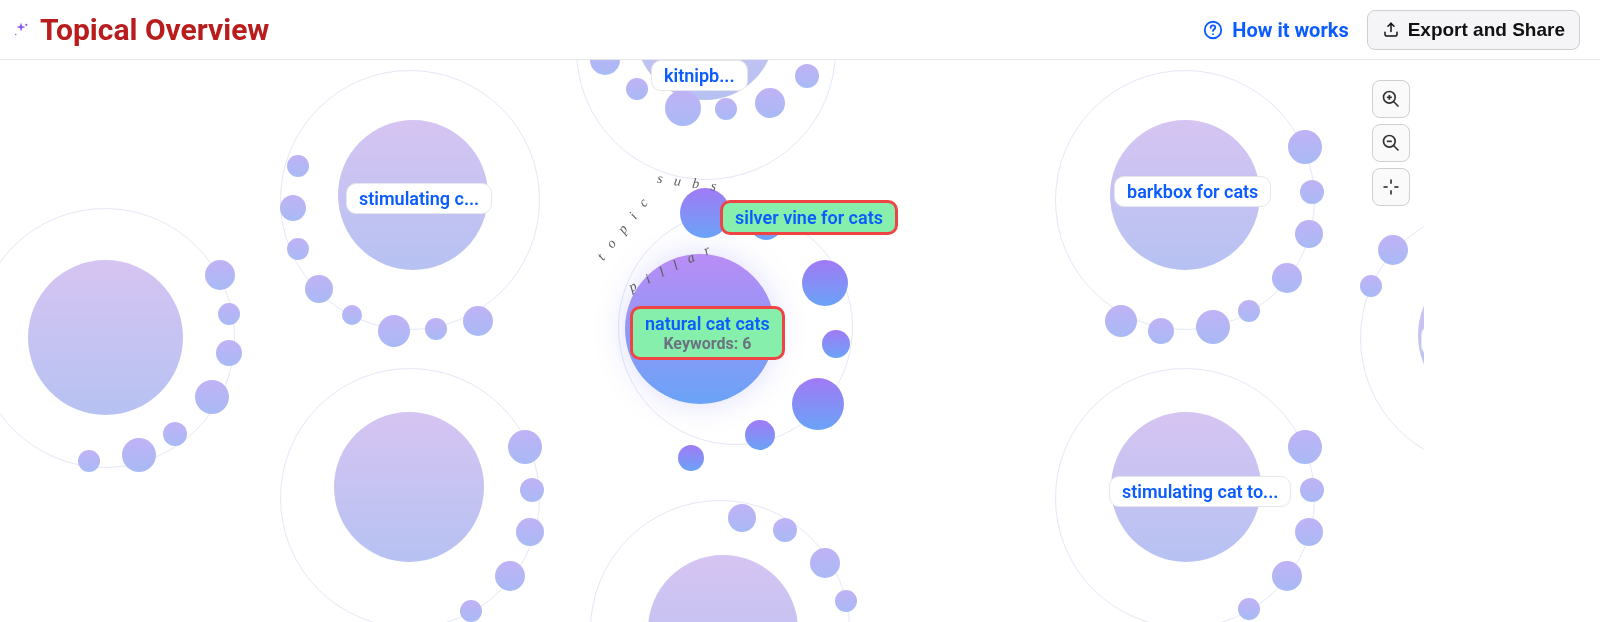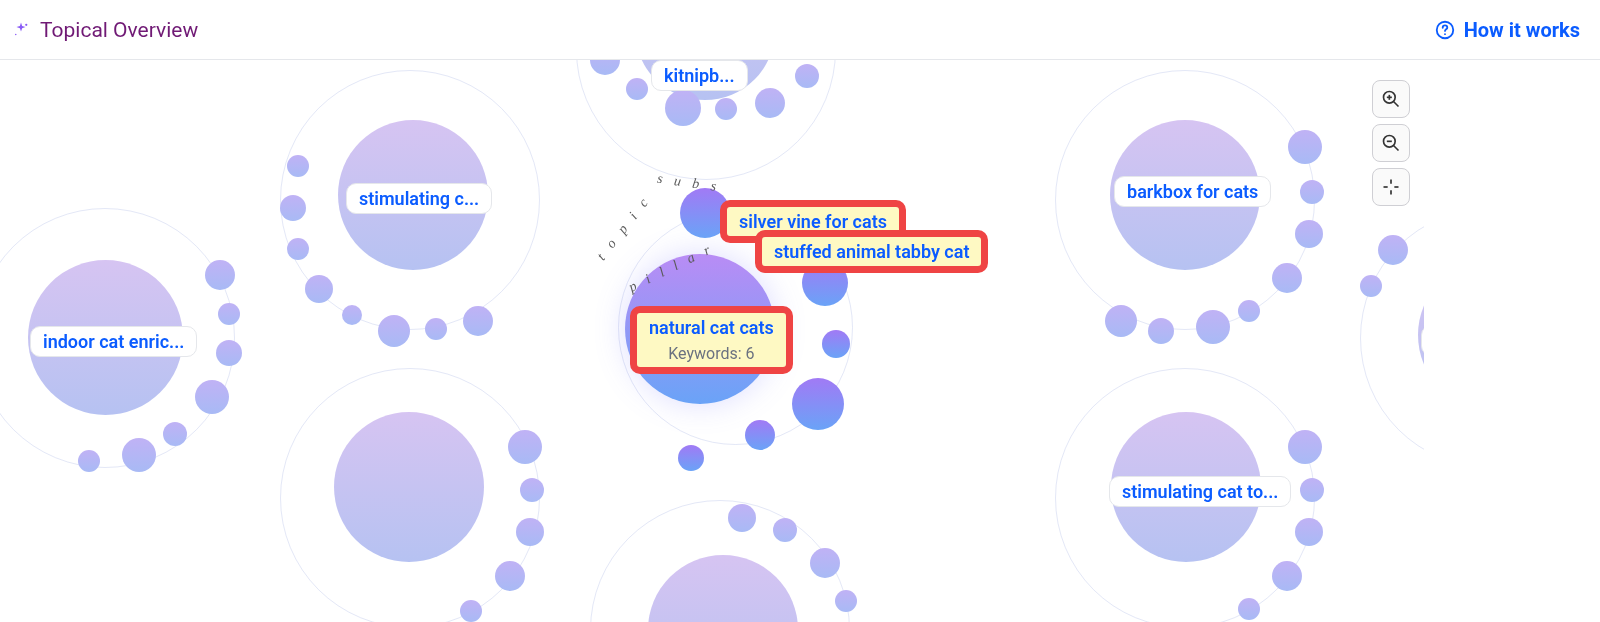--- a/index.html
+++ b/index.html
@@ -1,40 +1,40 @@
 <!DOCTYPE html>
 <html><head>
 <meta charset="utf-8">
 <style>
   * { box-sizing: border-box; }
   html, body { margin:0; padding:0; width:1600px; height:622px; font-family: -apple-system, BlinkMacSystemFont, "Segoe UI", Roboto, Helvetica, Arial, sans-serif; background:#fff; overflow:hidden; }
   .header { display:flex; align-items:center; justify-content:space-between; height:60px; padding:0 20px 0 12px; border-bottom:1px solid #e5e7eb; }
   .header-left { display:flex; align-items:center; gap:10px; }
   .sparkle { width:18px; height:18px; display:flex; align-items:center; justify-content:center; }
-  .title { font-size:21px; font-weight:400; color:#701a75; }
+  .title { font-size:30px; font-weight:700; color:#b91c1c; }
   .subtitle { font-size:22px; font-weight:400; color:#6b7280; }
   .header-right { display:flex; align-items:center; gap:18px; }
   .how-link { display:flex; align-items:center; gap:8px; color:#0b5cff; font-weight:700; font-size:20px; cursor:pointer; }
   .export-btn { display:flex; align-items:center; gap:8px; background:#f5f5f7; border:1px solid #cfcfd4; border-radius:8px; padding:8px 14px; font-size:19px; font-weight:600; color:#111; cursor:pointer; }
 
   .canvas { position:relative; width:1424px; height:562px; overflow:hidden; }
 
   .zoom-controls { position:absolute; right:14px; top:20px; display:flex; flex-direction:column; gap:6px; z-index:50; }
   .zoom-btn { width:38px; height:38px; border:1px solid #cfcfd4; border-radius:8px; background:#fafafa; display:flex; align-items:center; justify-content:center; cursor:pointer; }
 
   
   .ring { position:absolute; border:1px solid #c7cfee80; border-radius:50%; }
   .pillar { position:absolute; border-radius:50%; background: linear-gradient(180deg, #d6c4f2 0%, #b6c2f2 100%); }
   .pillar.focus { background: linear-gradient(180deg, #b98cf5 0%, #6aa3f7 100%); box-shadow: 0 0 30px rgba(120,120,255,.25); }
   .sub { position:absolute; border-radius:50%; background: linear-gradient(180deg, #c0b2f5 0%, #a8baf5 100%); }
   .sub.focus { background: linear-gradient(180deg, #a17af5 0%, #6aa3f7 100%); }
 
-  .chip { position:absolute; background:#fef9c3; color:#0b5cff; border:7px solid #ef4444; border-radius:10px; padding:4px 12px; font-size:18px; font-weight:600; white-space:nowrap; z-index:40; cursor:pointer; }
+  .chip { position:absolute; background:#86efac; color:#0b5cff; border:3px solid #ef4444; border-radius:10px; padding:4px 12px; font-size:18px; font-weight:600; white-space:nowrap; z-index:40; cursor:pointer; }
   .chip.white { background:#fff; border:1px solid #e5e7eb; }
-  .chip .sub-label { display:block; color:#6b7280; font-weight:400; font-size:16px; margin-top:6px; }
+  .chip .sub-label { display:block; color:#6b7280; font-weight:700; font-size:16px; margin-top:0; }
 
   .anno { position:absolute; color:#5b5b5b; font-size:14px; letter-spacing:4px; font-family: Georgia, "Times New Roman", serif; font-style:italic; text-align:center; z-index:35; }
 </style>
 </head>
 <body>
 
 <div class="header">
   <div class="header-left">
     <span class="sparkle">
       <svg width="18" height="18" viewBox="0 0 24 24" fill="none">
@@ -47,20 +47,28 @@
   </div>
   <div class="header-right">
     <div class="how-link">
       <svg width="22" height="22" viewBox="0 0 24 24">
           <circle cx="12" cy="12" r="9" fill="none" stroke="#0b5cff" stroke-width="2"></circle>
           <path d="M9.5 9.5a2.5 2.5 0 015 0c0 1.5-2.5 2-2.5 3.5" stroke="#0b5cff" stroke-width="2" fill="none" stroke-linecap="round"></path>
           <circle cx="12" cy="16.5" r="1" fill="#0b5cff"></circle>
         </svg>
       <span>How it works</span>
     </div>
+    <button class="export-btn">
+      <svg width="18" height="18" viewBox="0 0 24 24">
+          <path d="M12 3v11" stroke="#111" stroke-width="2" stroke-linecap="round"></path>
+          <path d="M8 7l4-4 4 4" stroke="#111" stroke-width="2" fill="none" stroke-linecap="round" stroke-linejoin="round"></path>
+          <path d="M4 15v3a2 2 0 002 2h12a2 2 0 002-2v-3" stroke="#111" stroke-width="2" fill="none" stroke-linecap="round"></path>
+        </svg>
+      <span>Export and Share</span>
+    </button>
   </div>
 </div>
 
 <div class="canvas">
 
   <div class="zoom-controls">
     <div class="zoom-btn">
       <svg width="20" height="20" viewBox="0 0 24 24">
           <circle cx="10" cy="10" r="7" stroke="#333" stroke-width="2" fill="none"></circle>
           <line x1="15" y1="15" x2="21" y2="21" stroke="#333" stroke-width="2"></line>
@@ -125,21 +133,20 @@
 
   <div class="ring" style="left:-25px; top:148px; width:260px; height:260px;"></div>
   <div class="pillar" style="left:28px; top:200px; width:155px; height:155px;"></div>
   <div class="sub" style="left:205px; top:200px; width:30px; height:30px;"></div>
   <div class="sub" style="left:218px; top:243px; width:22px; height:22px;"></div>
   <div class="sub" style="left:216px; top:280px; width:26px; height:26px;"></div>
   <div class="sub" style="left:195px; top:320px; width:34px; height:34px;"></div>
   <div class="sub" style="left:163px; top:362px; width:24px; height:24px;"></div>
   <div class="sub" style="left:122px; top:378px; width:34px; height:34px;"></div>
   <div class="sub" style="left:78px; top:390px; width:22px; height:22px;"></div>
-  <div class="chip white" style="left:30px; top:266px;">indoor cat enric...</div>
 
   <div class="ring" style="left:280px; top:10px; width:260px; height:260px;"></div>
   <div class="pillar" style="left:338px; top:60px; width:150px; height:150px;"></div>
   <div class="sub" style="left:287px; top:95px; width:22px; height:22px;"></div>
   <div class="sub" style="left:280px; top:135px; width:26px; height:26px;"></div>
   <div class="sub" style="left:287px; top:178px; width:22px; height:22px;"></div>
   <div class="sub" style="left:305px; top:215px; width:28px; height:28px;"></div>
   <div class="sub" style="left:342px; top:245px; width:20px; height:20px;"></div>
   <div class="sub" style="left:378px; top:255px; width:32px; height:32px;"></div>
   <div class="sub" style="left:425px; top:258px; width:22px; height:22px;"></div>
@@ -170,19 +177,18 @@
   <div class="sub focus" style="left:822px; top:270px; width:28px; height:28px;"></div>
   <div class="sub focus" style="left:792px; top:318px; width:52px; height:52px;"></div>
   <div class="sub focus" style="left:745px; top:360px; width:30px; height:30px;"></div>
   <div class="sub focus" style="left:678px; top:385px; width:26px; height:26px;"></div>
 
   <div class="anno" style="left:657px; top:115px; transform:rotate(8deg);">s u b s</div>
   <div class="anno" style="left:585px; top:160px; transform:rotate(-52deg);">t o p i c</div>
   <div class="anno" style="left:625px; top:200px; transform:rotate(-26deg);">p i l l a r</div>
 
   <div class="chip" style="left:720px; top:140px;">silver vine for cats</div>
-  <div class="chip" style="left:755px; top:170px;">stuffed animal tabby cat</div>
   <div class="chip" style="left:630px; top:246px; text-align:center;">
     <span>natural cat cats</span>
     <span class="sub-label">Keywords: 6</span>
   </div>
 
 </div>
 
 </body></html>

